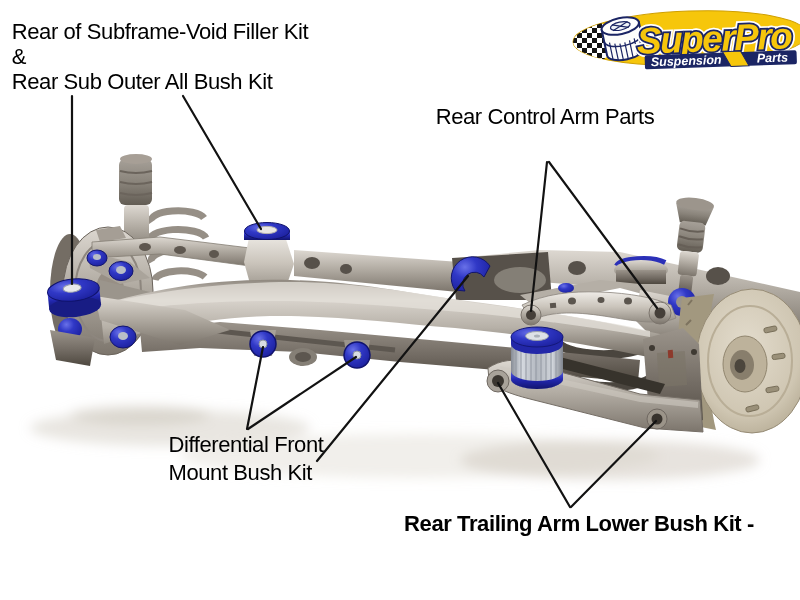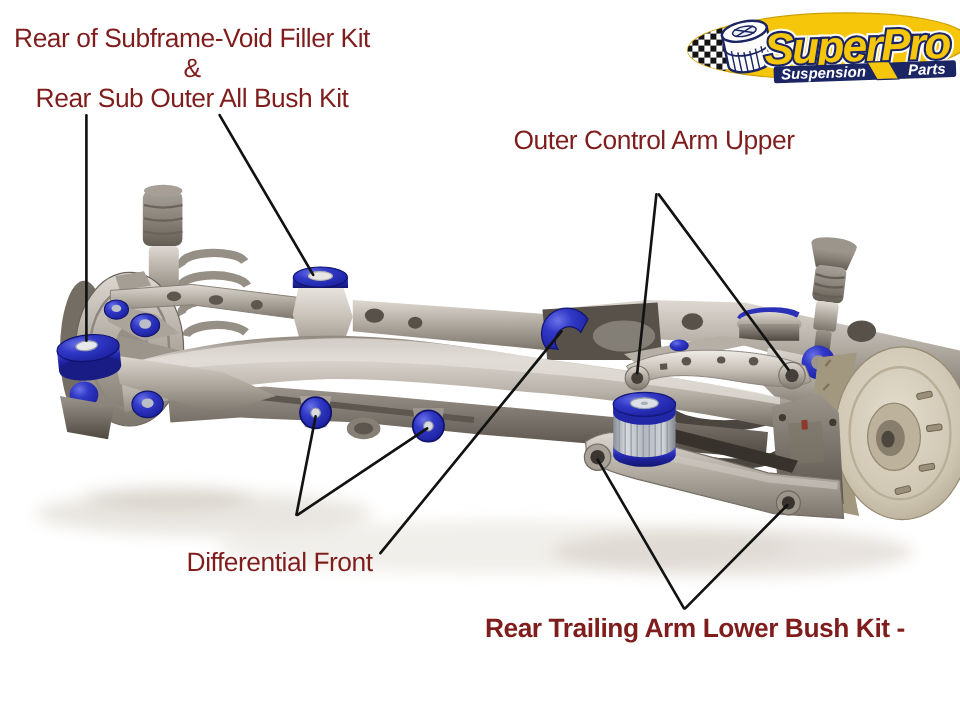--- a/index.html
+++ b/index.html
@@ -1,24 +1,24 @@
 <!DOCTYPE html>
 <html><head>
 <meta charset="utf-8">
 <style>
   html,body{margin:0;padding:0;background:#fff;}
   .canvas{position:relative;width:800px;height:600px;background:#fff;overflow:hidden;
           font-family:"Liberation Sans",sans-serif;}
   .illustration{position:absolute;left:0;top:0;}
-  .callout{position:absolute;transform:translateX(-50%);text-align:center;color:#7f1d1d;
+  .callout{position:absolute;transform:translateX(-50%);text-align:left;color:#000000;
            font-size:22px;letter-spacing:-0.4px;line-height:26px;}
   .callout div{white-space:nowrap;}
   #co-subframe{left:160px;top:19px;line-height:25px;}
   #co-control{left:545px;top:104px;line-height:26px;}
-  #co-diff{left:233px;top:431px;line-height:28px;margin-top:24px;}
+  #co-diff{left:246px;top:431px;line-height:28px;}
   #co-trailing{left:579px;top:509px;line-height:29px;font-weight:bold;}
   .logo{position:absolute;left:572px;top:8px;width:228px;height:62px;}
 </style>
 </head>
 <body>
 
 <div class="canvas">
 
   <svg class="illustration" width="800" height="600" viewBox="0 0 800 600">
     <defs>
@@ -281,25 +281,26 @@
     </g>
   </svg>
 
   <div class="callout" id="co-subframe">
     <div>Rear of Subframe-Void Filler Kit</div>
     <div>&amp;</div>
     <div>Rear Sub Outer All Bush Kit</div>
   </div>
 
   <div class="callout" id="co-control">
-    <div>Outer Control Arm Upper</div>
+    <div>Rear Control Arm Parts</div>
   </div>
 
   <div class="callout" id="co-diff">
     <div>Differential Front</div>
+    <div>Mount Bush Kit</div>
   </div>
 
   <div class="callout" id="co-trailing">
     <div>Rear Trailing Arm Lower Bush Kit -</div>
   </div>
 
   <svg class="logo" viewBox="0 0 228 62">
     <defs>
       <pattern id="checks" width="10" height="10" patternUnits="userSpaceOnUse">
         <rect width="10" height="10" fill="#ffffff"></rect>

